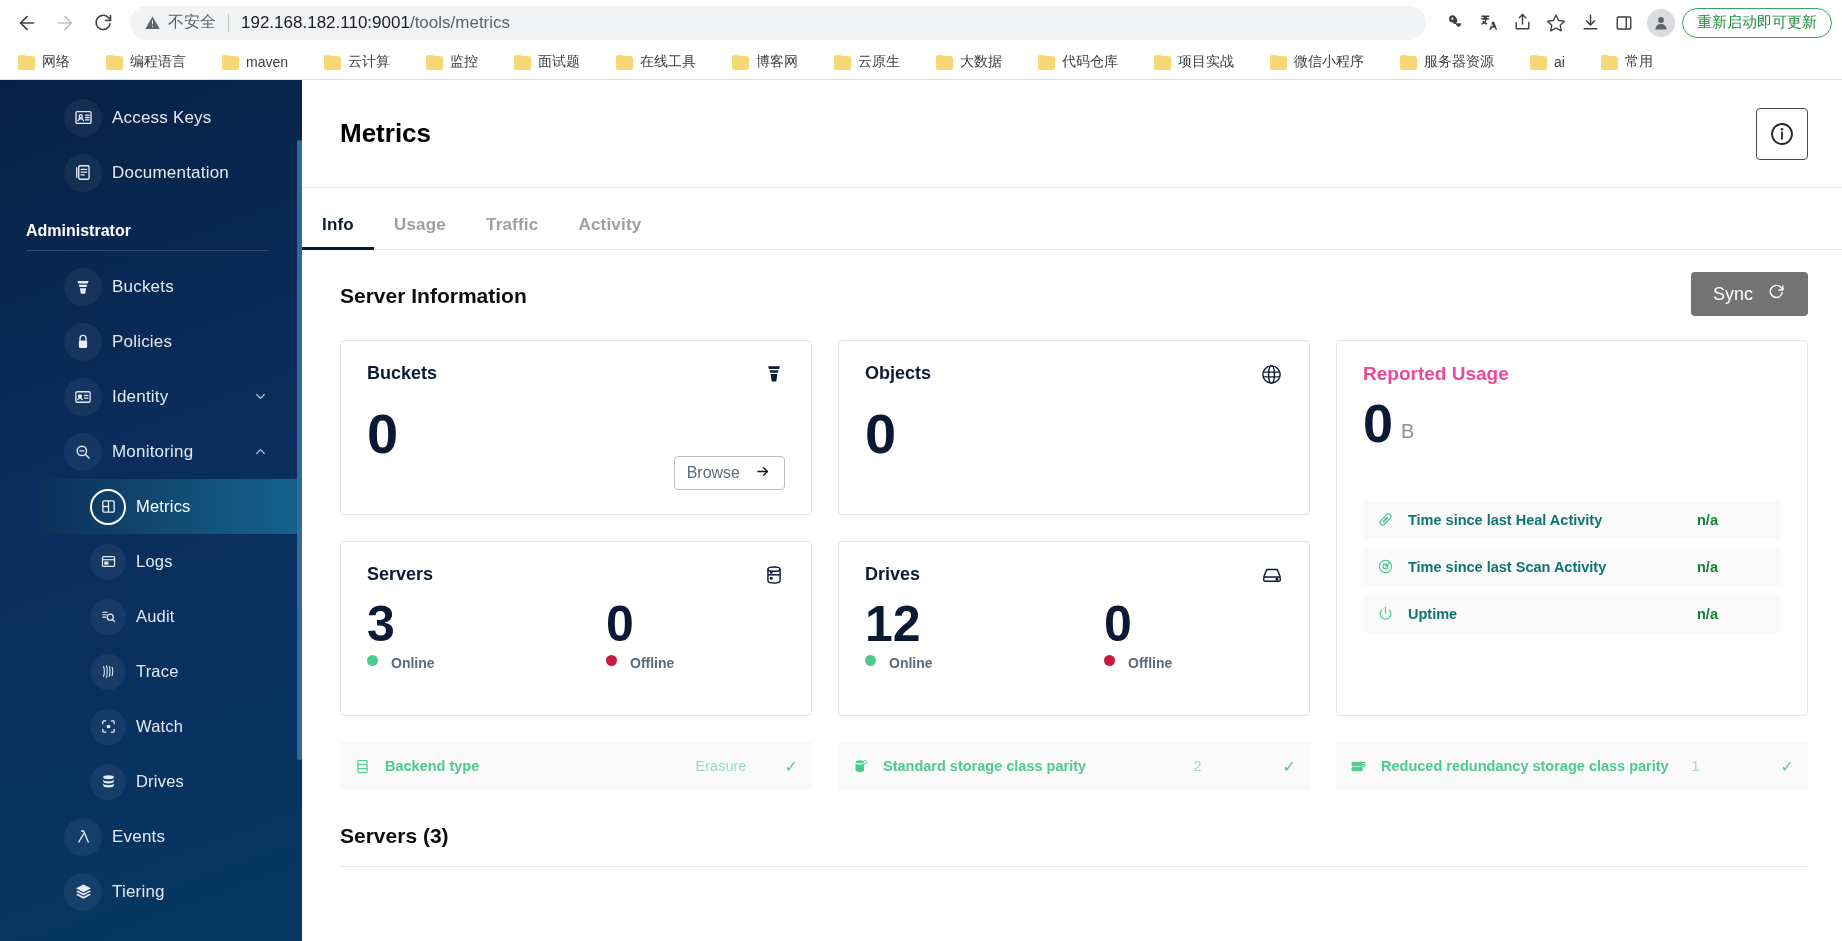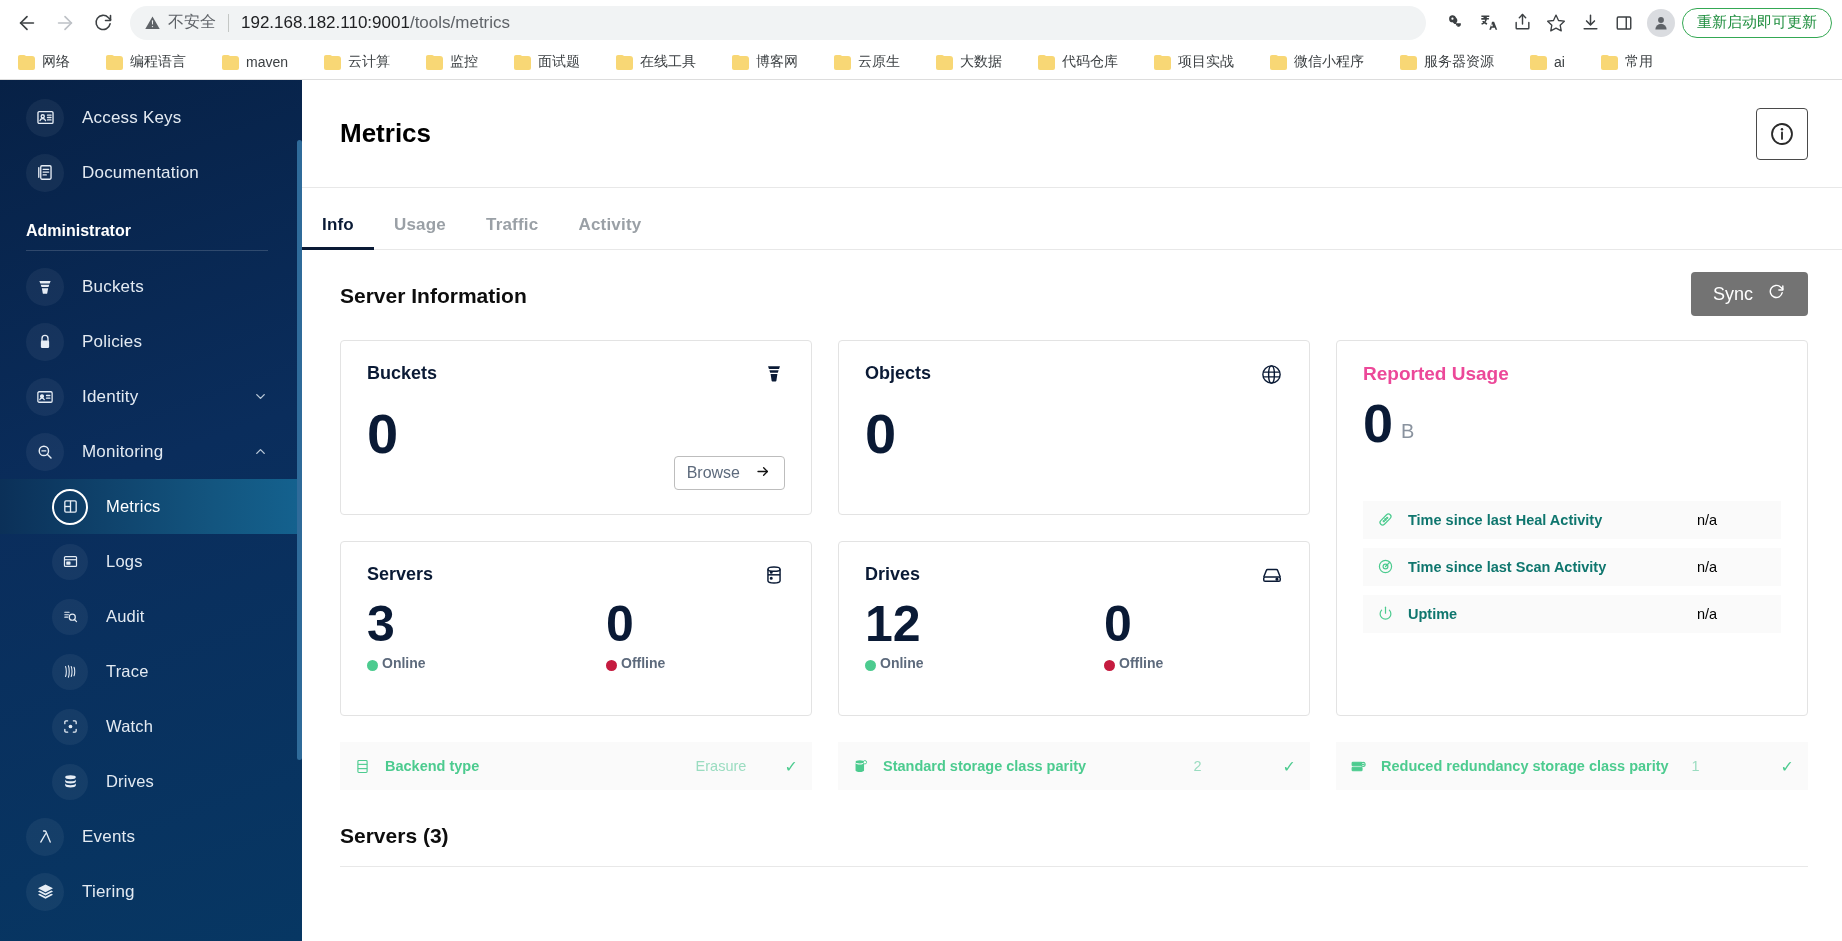--- a/index.html
+++ b/index.html
@@ -127,23 +127,24 @@
     background: linear-gradient(160deg, #072146 0%, #0a2d5c 45%, #073763 100%);
     color: #ffffff;
     position: relative;
     overflow: hidden;
     padding-top: 10px;
   }
   .menu-item {
     display: flex; align-items: center;
     height: 55px;
     padding-left: 26px;
-    gap: 18px;
+    gap: 10px;
     cursor: pointer;
     position: relative;
+    margin-left: 38px;
   }
   .menu-item .circ {
     width: 38px; height: 38px; flex: 0 0 38px;
     border-radius: 50%;
     background: rgba(255,255,255,0.055);
     display: flex; align-items: center; justify-content: center;
     color: #e6edf5;
   }
   .menu-item .label {
     font-size: 17px; color: #e3eaf2; letter-spacing: .2px;
@@ -254,21 +255,21 @@
     border: 1px solid #bdbdbd; border-radius: 4px;
     height: 34px; display: flex; align-items: center; gap: 14px;
     padding: 0 12px; font-size: 16px; color: #5d6a7c;
     background: #fff; cursor: pointer;
   }
   .dual-stats { display: flex; gap: 0; margin-top: 14px; }
   .stat { flex: 1 1 0; }
   .stat.right { text-align: left; padding-left: 60px; }
   .stat .n { font-size: 50px; font-weight: bold; color: #0a1a35; line-height: 1; }
   .stat .lbl {
-    display: flex; align-items: flex-end; gap: 4px;
+    display: flex; align-items: flex-start; gap: 13px;
     font-size: 14px; font-weight: bold; color: #5d6a7c; margin-top: 6px;
   }
   .dot { width: 11px; height: 11px; border-radius: 50%; flex: 0 0 11px; }
   .dot.green { background: #4ccb8f; }
   .dot.red { background: #c51b3f; }
 
   
   #usage-card {
     grid-column: 3; grid-row: 1 / span 2;
     padding: 22px 26px 18px 26px;
@@ -279,21 +280,21 @@
   #usage-unit { font-size: 20px; color: #8a939f; padding-bottom: 6px; }
   .usage-row {
     display: flex; align-items: center;
     height: 38px; background: #fafafa;
     margin-top: 9px; padding: 0 14px; gap: 14px;
   }
   .usage-row .ur-ico { color: #4ccb8f; display:flex; flex:0 0 auto; }
   .usage-row .ur-label {
     font-size: 14.5px; font-weight: bold; color: #0f766e; flex: 1 1 auto;
   }
-  .usage-row .ur-val { font-size: 14.5px; color: #000000; width: 70px; }
+  .usage-row .ur-val { font-size: 14.5px; color: #15803d; width: 70px; font-weight: bold; }
   #usage-rows-wrap { margin-top: 52px; }
 
   
   #info-strip {
     display: grid; grid-template-columns: 1fr 1fr 1fr;
     gap: 26px; margin-top: 26px;
   }
   .info-pill {
     background: #fafafa; height: 48px;
     display: flex; align-items: center; gap: 14px;

